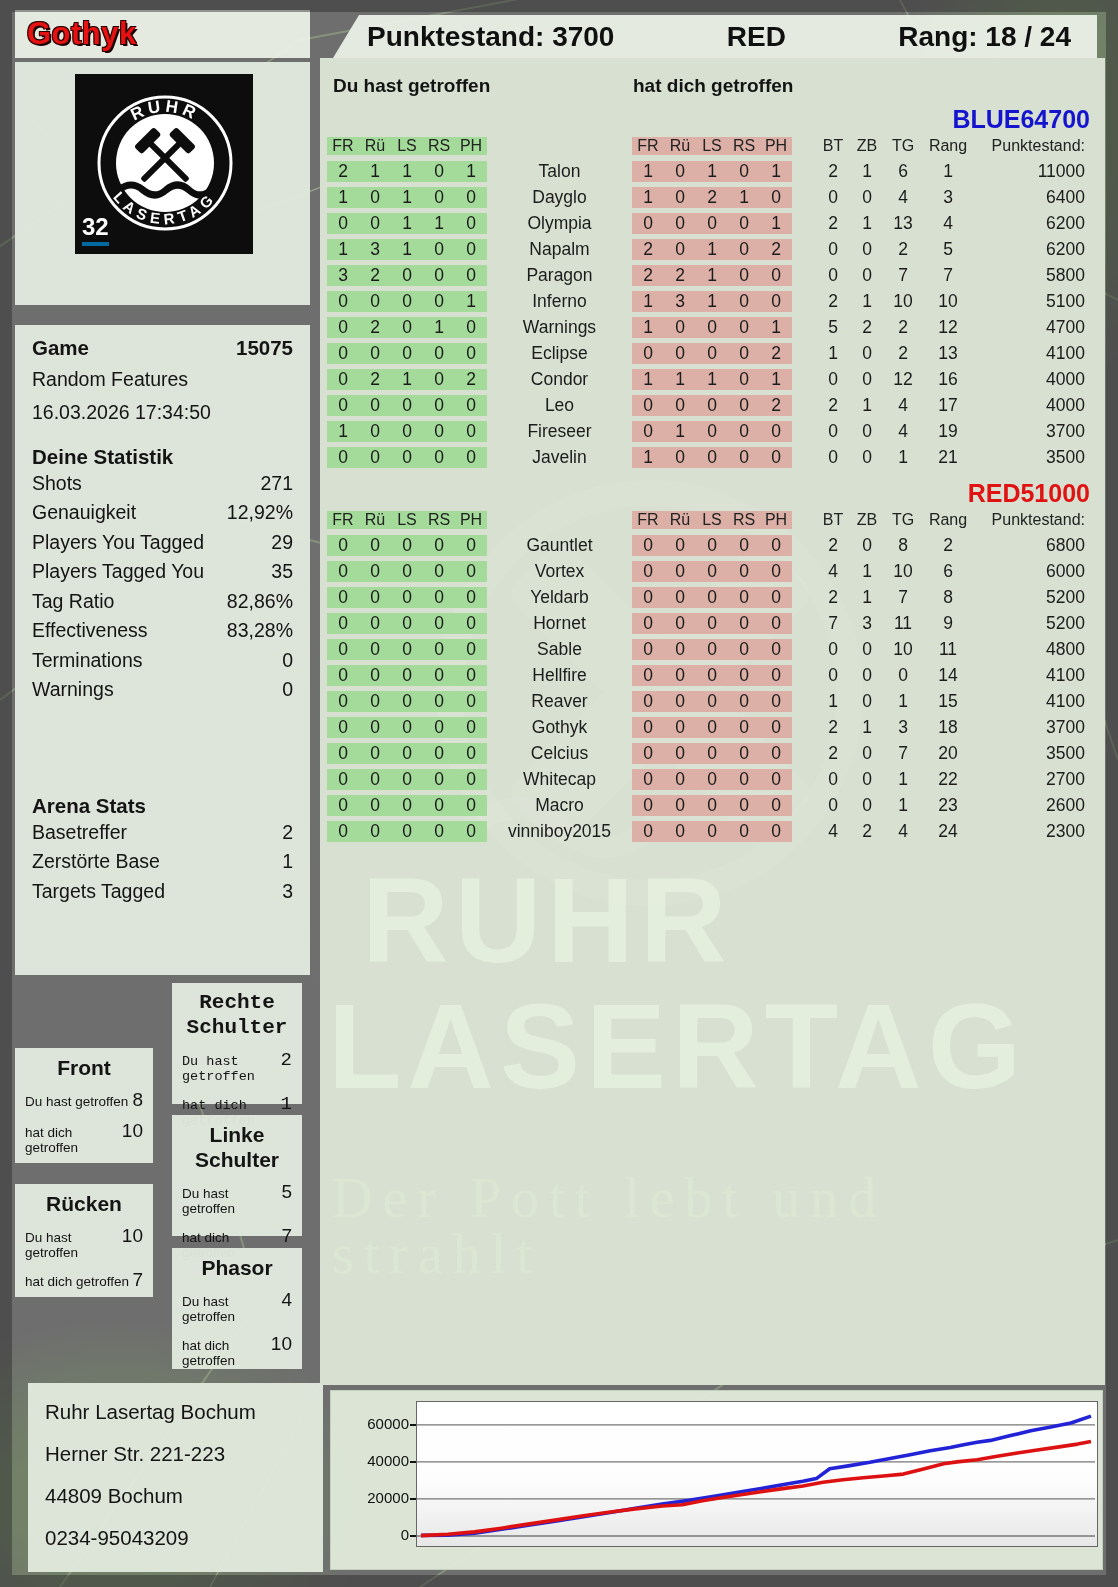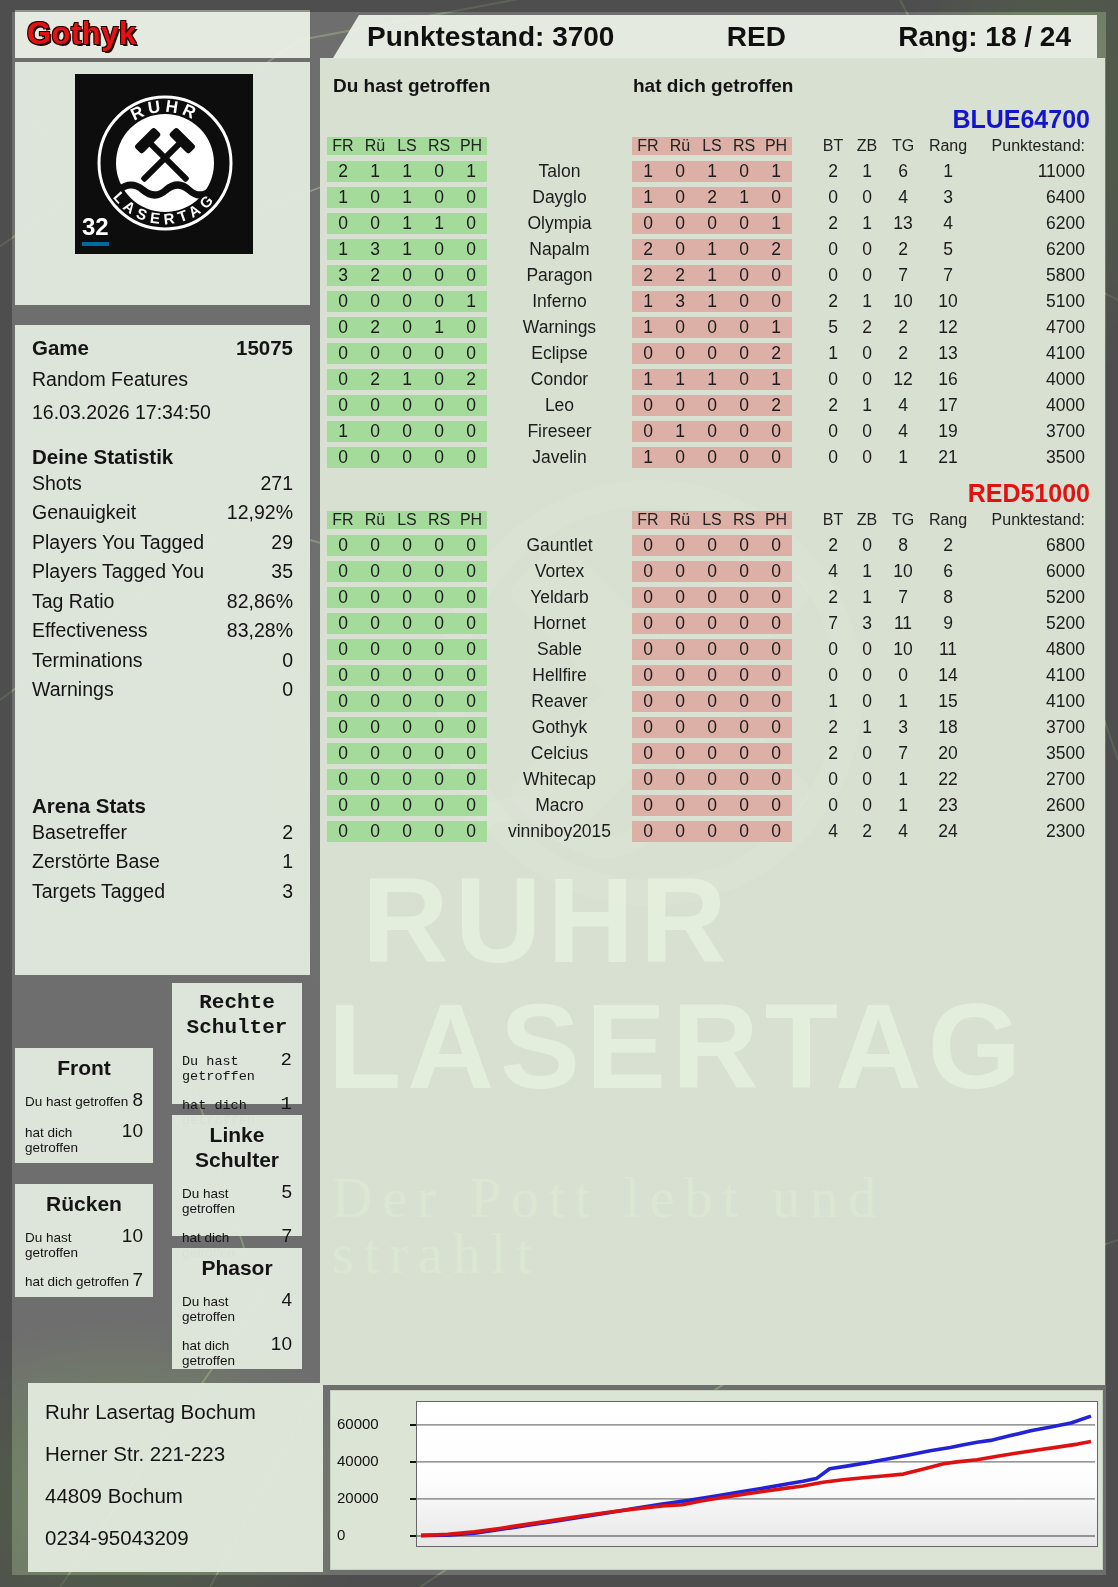--- a/index.html
+++ b/index.html
@@ -77,21 +77,21 @@
   .cell { text-align:center; font-size:17.5px; color:#1c1c1c; }
   .thead .cell { font-size:16px; color:#222; }
   .g { background:#a4db9a; }
   .r { background:#dcb0a6; }
   .pk { text-align:right; }
   .redsec { margin-top:8px; }
 
   
   .chart-box { position:absolute; left:330px; top:1390px; width:773px; height:180px; background:rgba(223,232,217,.97); border:1px solid #c4d0be; box-sizing:border-box; }
   .plot { position:absolute; left:85px; top:10px; width:680px; height:144px; background:linear-gradient(#ffffff, #fdfdfd 55%, #e7e7e7); border:1px solid #666; }
-  .ylab { position:absolute; width:72px; text-align:left; font-size:15px; color:#111; }
+  .ylab { position:absolute; width:72px; text-align:right; font-size:15px; color:#111; }
 </style>
 </head>
 <body>
 
 <div class="page">
 
   <svg class="bgweb" width="1118" height="1587" viewBox="0 0 1118 1587">
     <defs>
       <radialGradient id="glow1" cx="50%" cy="50%" r="50%">
         <stop offset="0%" stop-color="#7aa85a" stop-opacity=".55"></stop>

